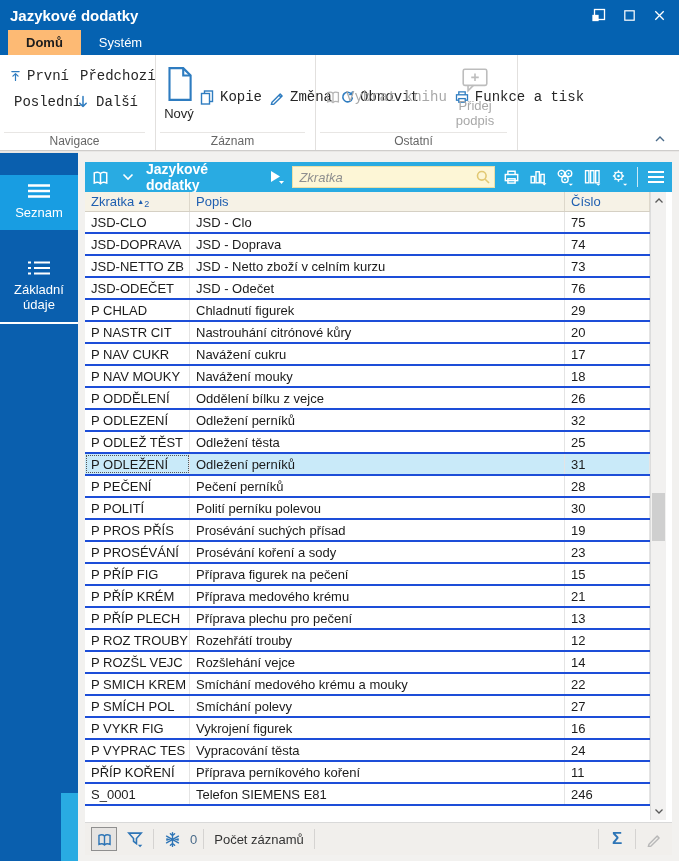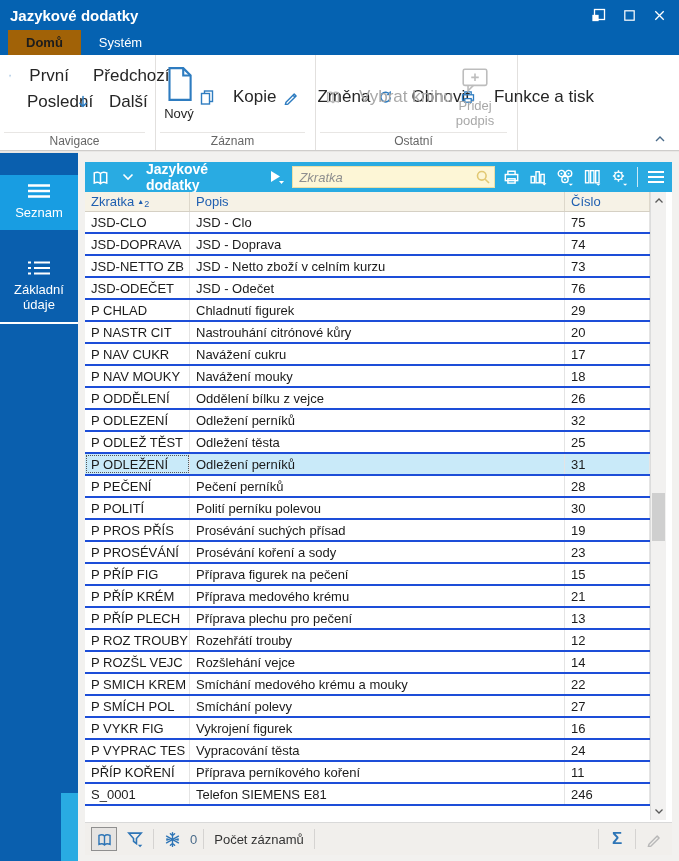--- a/index.html
+++ b/index.html
@@ -8,31 +8,31 @@
   svg { display:block; }
 
   
   .titlebar { position:absolute; left:0; top:0; width:679px; height:30px; background:#0562b1; display:flex; align-items:center; padding:0 8px 0 10px; }
   .titlebar .title { color:#fff; font-weight:bold; font-size:15px; flex:1; }
   .winbtn { width:24px; height:22px; display:flex; align-items:center; justify-content:center; margin-left:6px; cursor:default; }
 
   
   .tabstrip { position:absolute; left:0; top:30px; width:679px; height:25px; background:#0562b1; display:flex; align-items:flex-end; padding-left:8px; }
   .tab { height:25px; padding:5px 18px 0; font-size:13px; color:#fff; }
-  .tab.active { background:#a16207; color:#1c1c1c; font-weight:bold; }
+  .tab.active { background:#fdba74; color:#1c1c1c; font-weight:bold; }
 
   
   .ribbon { position:absolute; left:0; top:55px; width:679px; height:96px; background:#fff; border-bottom:1px solid #cfcdcb; display:flex; }
   .rgroup { position:relative; border-right:1px solid #e2e0de; padding:6px 6px 18px; }
   .rgroup-label { position:absolute; left:4px; right:10px; bottom:2px; text-align:center; font-size:12px; color:#666; border-top:1px solid #e8e6e4; padding-top:1px; }
   .g-nav { width:156px; }
   .g-zaznam { width:160px; display:flex; }
   .g-ostatni { width:202px; display:flex; }
   .nav-grid { display:grid; grid-auto-flow:column; grid-template-rows:repeat(2,26px); grid-template-columns:66px 84px; align-items:center; padding-top:2px; }
-  .ritem { display:flex; align-items:center; gap:18px; font-size:17px; color:#262626; padding:2px 3px; white-space:nowrap; }
+  .ritem { display:flex; align-items:center; gap:5px; font-size:14px; color:#262626; padding:2px 3px; white-space:nowrap;font-family:Liberation Mono, monospace; }
   .ritem.disabled { color:#a8a8a8; }
   .rcol { display:flex; flex-direction:row; justify-content:flex-start; gap:1px; padding-top:1px; }
   .bigbtn { width:52px; display:flex; flex-direction:column; align-items:center; justify-content:flex-start; text-align:center; font-size:13px; color:#262626; padding-top:4px; gap:3px; }
   .bigbtn.disabled { color:#a8a8a8; }
   .ribbon-collapse { position:absolute; right:12px; bottom:6px; }
 
   
   .content-bg { position:absolute; left:78px; top:152px; width:601px; height:709px; background:#f2f1ef; }
 
   

